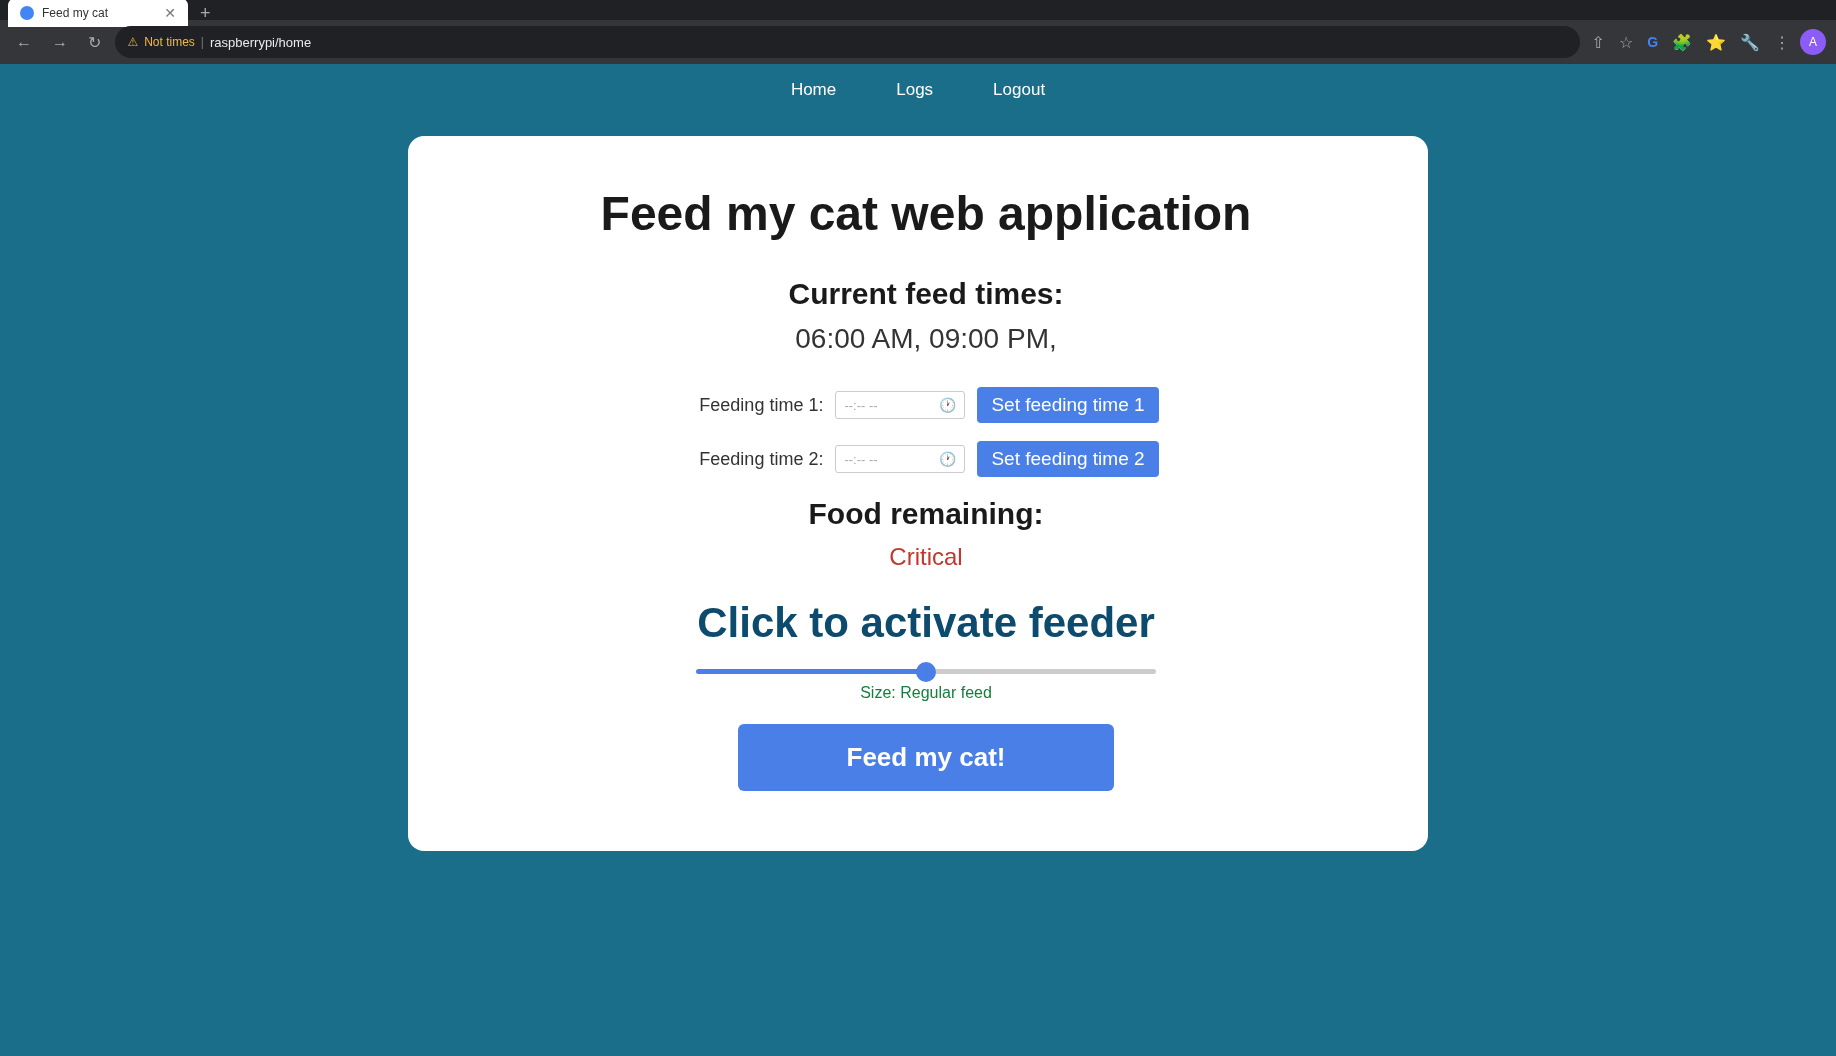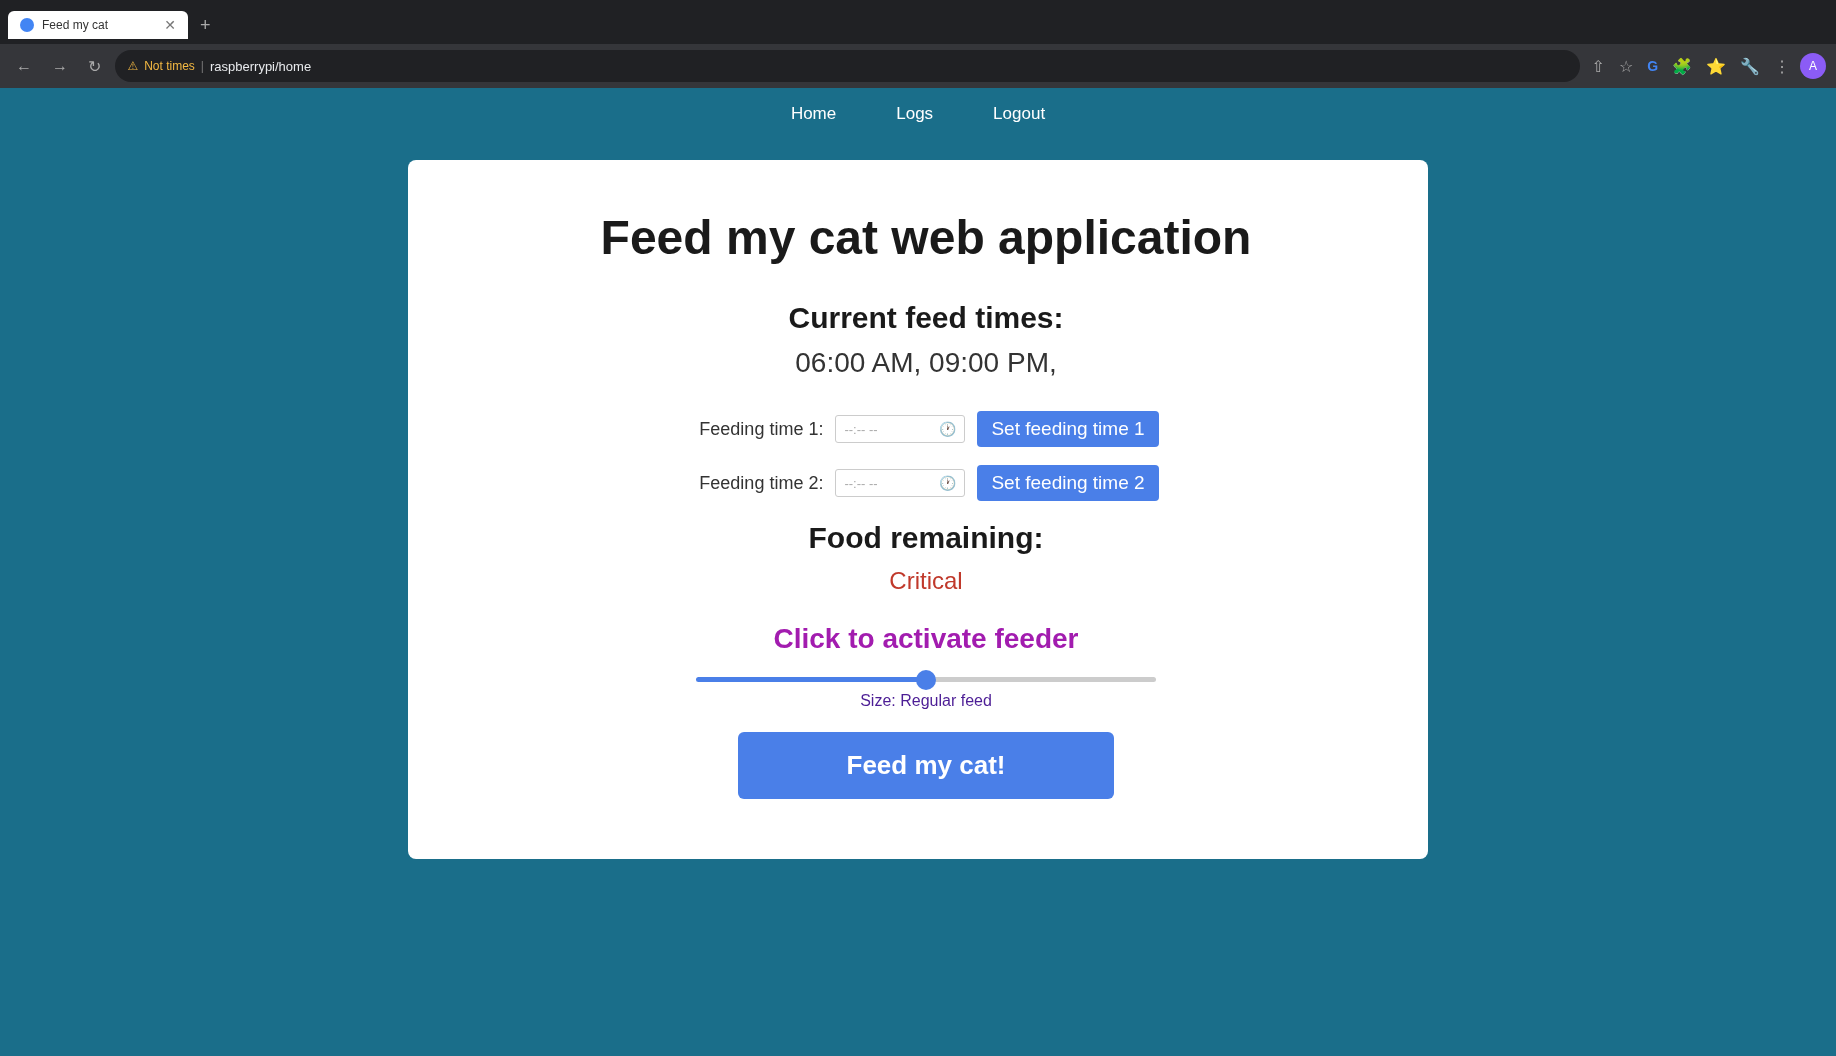--- a/index.html
+++ b/index.html
@@ -13,21 +13,21 @@
     
     .browser-chrome {
       background: #202124;
       width: 100%;
     }
 
     .browser-tab-bar {
       display: flex;
       align-items: center;
       padding: 6px 8px 0 8px;
-      height: 44px;
+      height: 20px;
       gap: 4px;
     }
 
     .browser-tab {
       background: #fff;
       color: #333;
       display: flex;
       align-items: center;
       padding: 0 12px;
       height: 28px;
@@ -157,21 +157,21 @@
     
     .page-wrapper {
       display: flex;
       justify-content: center;
       align-items: flex-start;
       padding: 20px;
     }
 
     .content-card {
       background: white;
-      border-radius: 8px;
+      border-radius: 16px;
       padding: 50px 64px 60px 80px;
       width: 1020px;
       max-width: 100%;
       text-align: center;
       min-height: 660px;
     }
 
     .main-title {
       font-size: 48px;
       font-weight: bold;
@@ -245,23 +245,23 @@
       margin-bottom: 8px;
     }
 
     .critical-text {
       font-size: 24px;
       color: #c0392b;
       margin-bottom: 28px;
     }
 
     .activate-title {
-      font-size: 28px;
+      font-size: 42px;
       font-weight: bold;
-      color: #a21caf;
+      color: #0c4a6e;
       margin-bottom: 22px;
     }
 
     .slider-container {
       display: flex;
       justify-content: center;
       align-items: center;
       margin-bottom: 10px;
     }
 
@@ -295,21 +295,21 @@
       border: none;
     }
 
     .size-label {
       font-size: 16px;
       color: #555;
       margin-bottom: 22px;
     }
 
     .size-label span {
-      color: #4c1d95;
+      color: #15803d;
     }
 
     .feed-btn {
       background: #4a7fe8;
       color: white;
       border: none;
       border-radius: 6px;
       padding: 18px 80px;
       font-size: 26px;
       font-weight: bold;

